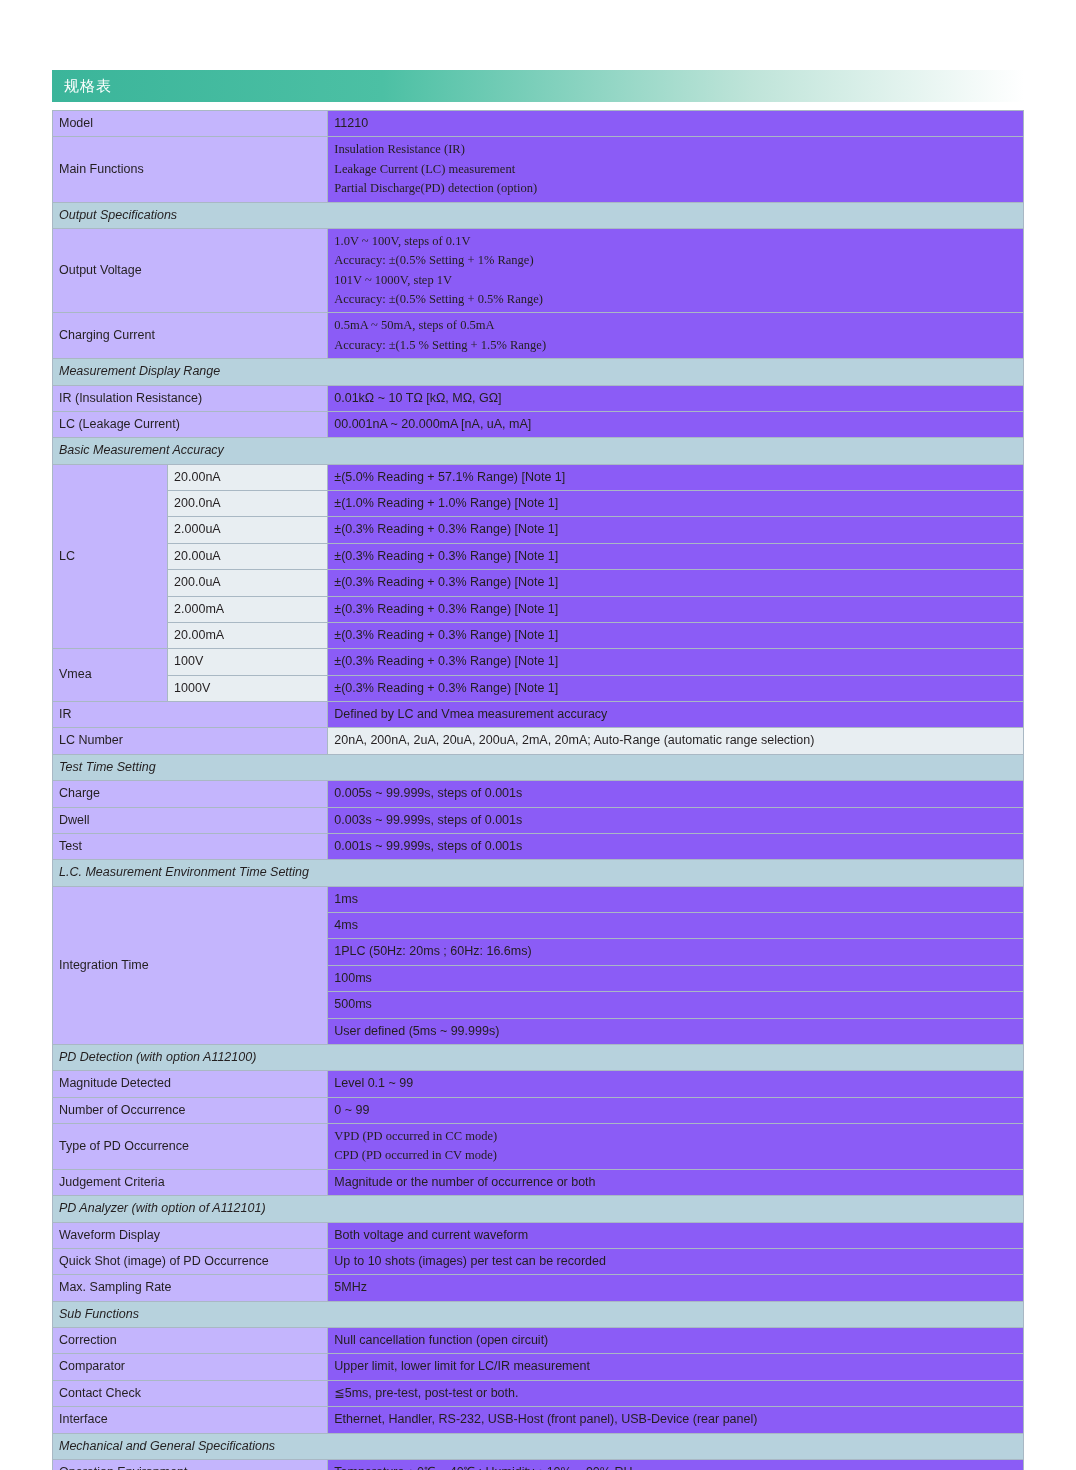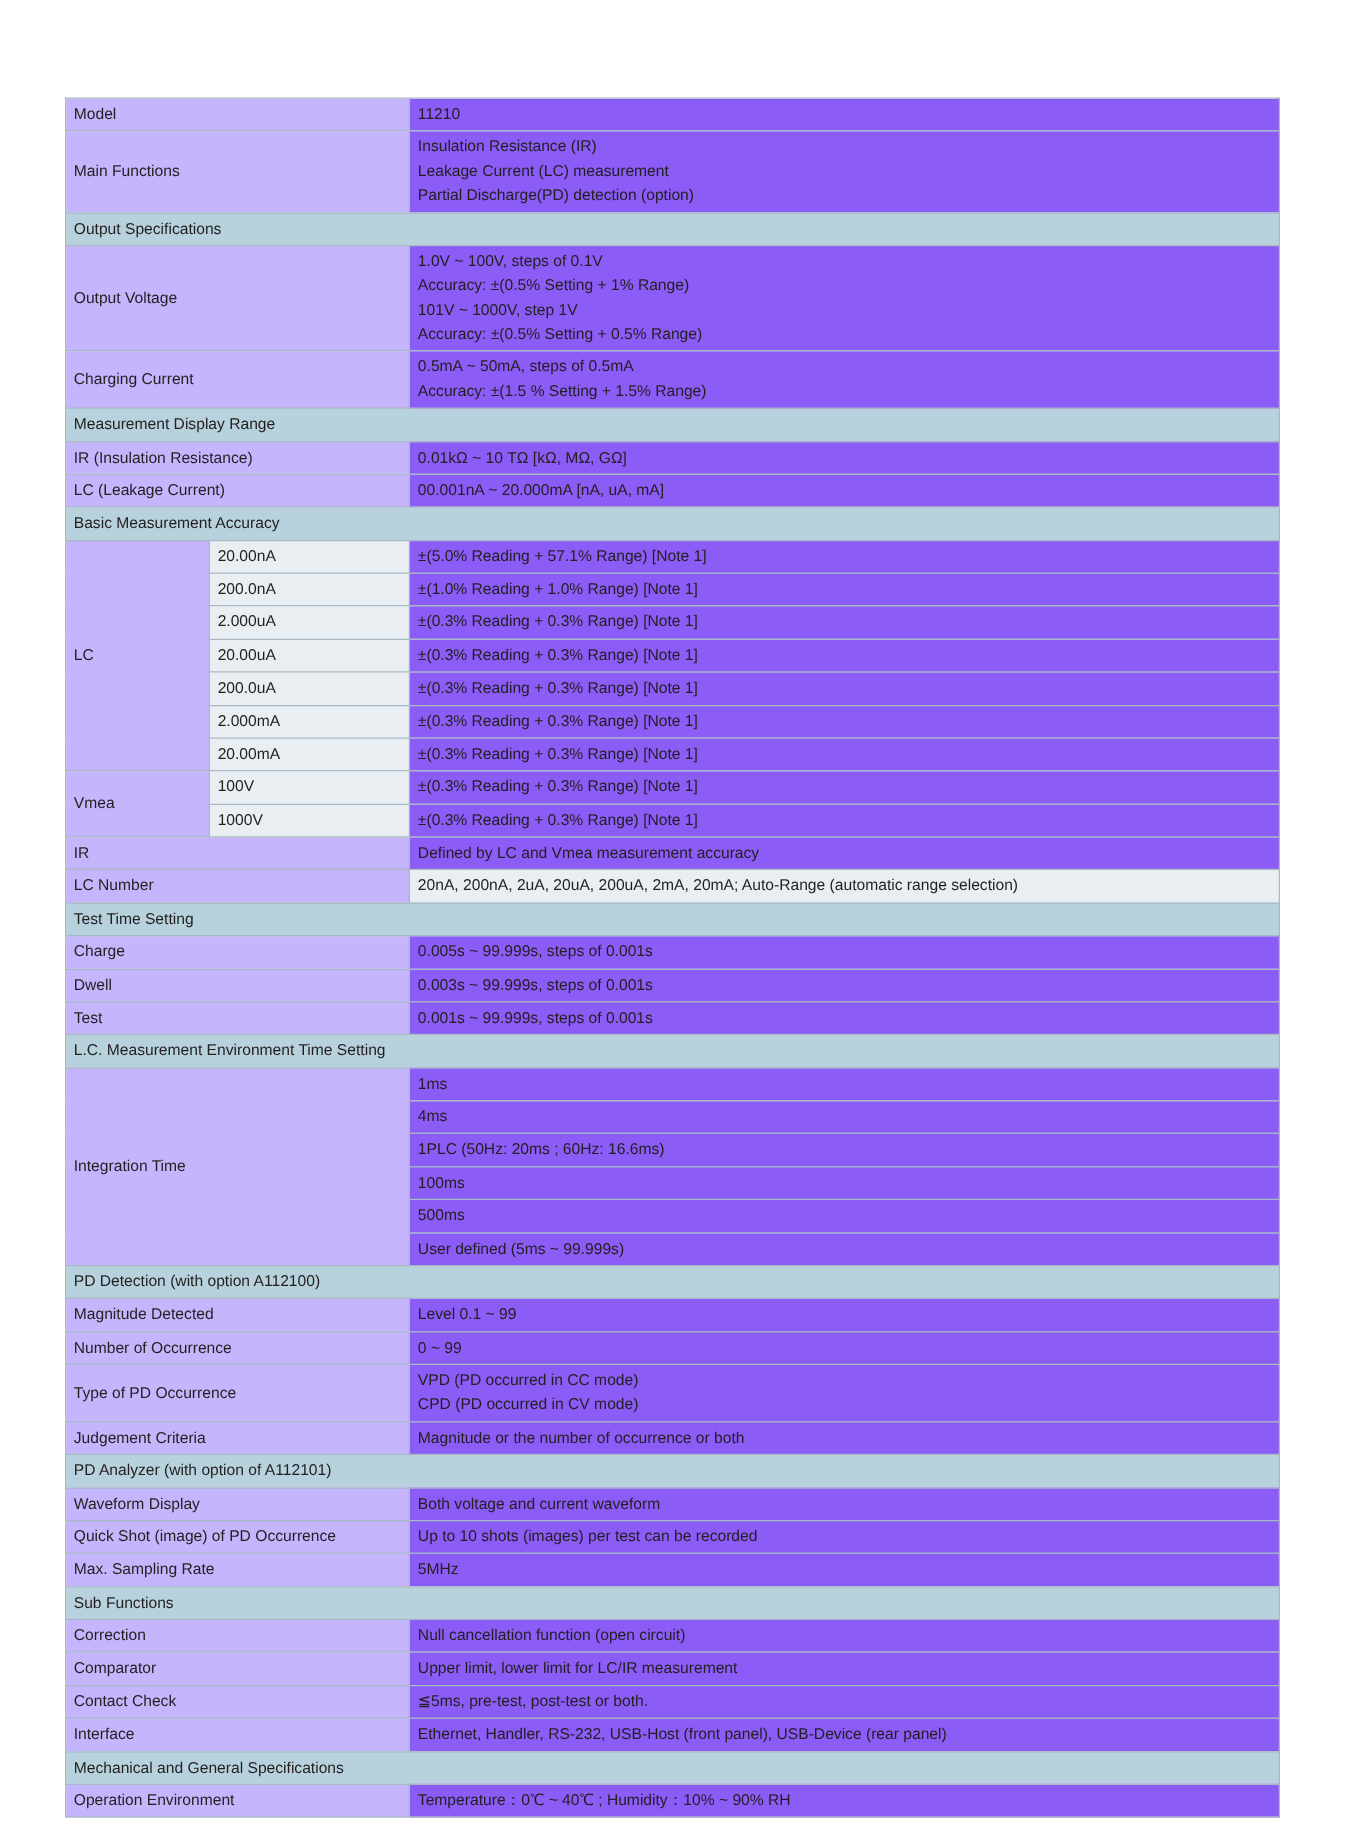--- a/index.html
+++ b/index.html
@@ -51,32 +51,36 @@
     color: #231f20;
     word-wrap: break-word;
   }
   .c-label   { background: #c4b5fd; }
   .c-value   { background: #8b5cf6; }
   .c-sub     { background: #e8eef2; }
   td.sect {
     background: #b7d2dd;
     padding-top: 2px;
     padding-bottom: 2px;
+    font-style: italic;
   }
   .col-a { width: 115px; }
   .col-b { width: 160px; }
   .col-c { width: 695px; }
   .multi { line-height: 1.55; }
-  .multi div { white-space: nowrap; }
+  .multi div { white-space: nowrap; font-family: Liberation Serif, serif; }
 </style>
 </head>
 <body>
 
 <div class="page">
 
+  <div class="banner">
+    <span class="banner-title">规格表</span>
+  </div>
 
   <table class="spec">
     <colgroup>
       <col class="col-a">
         <col class="col-b">
         <col class="col-c">
     </colgroup>
     <tbody>
         <tr>
           <td colspan="2" class="c-label">Model</td>

